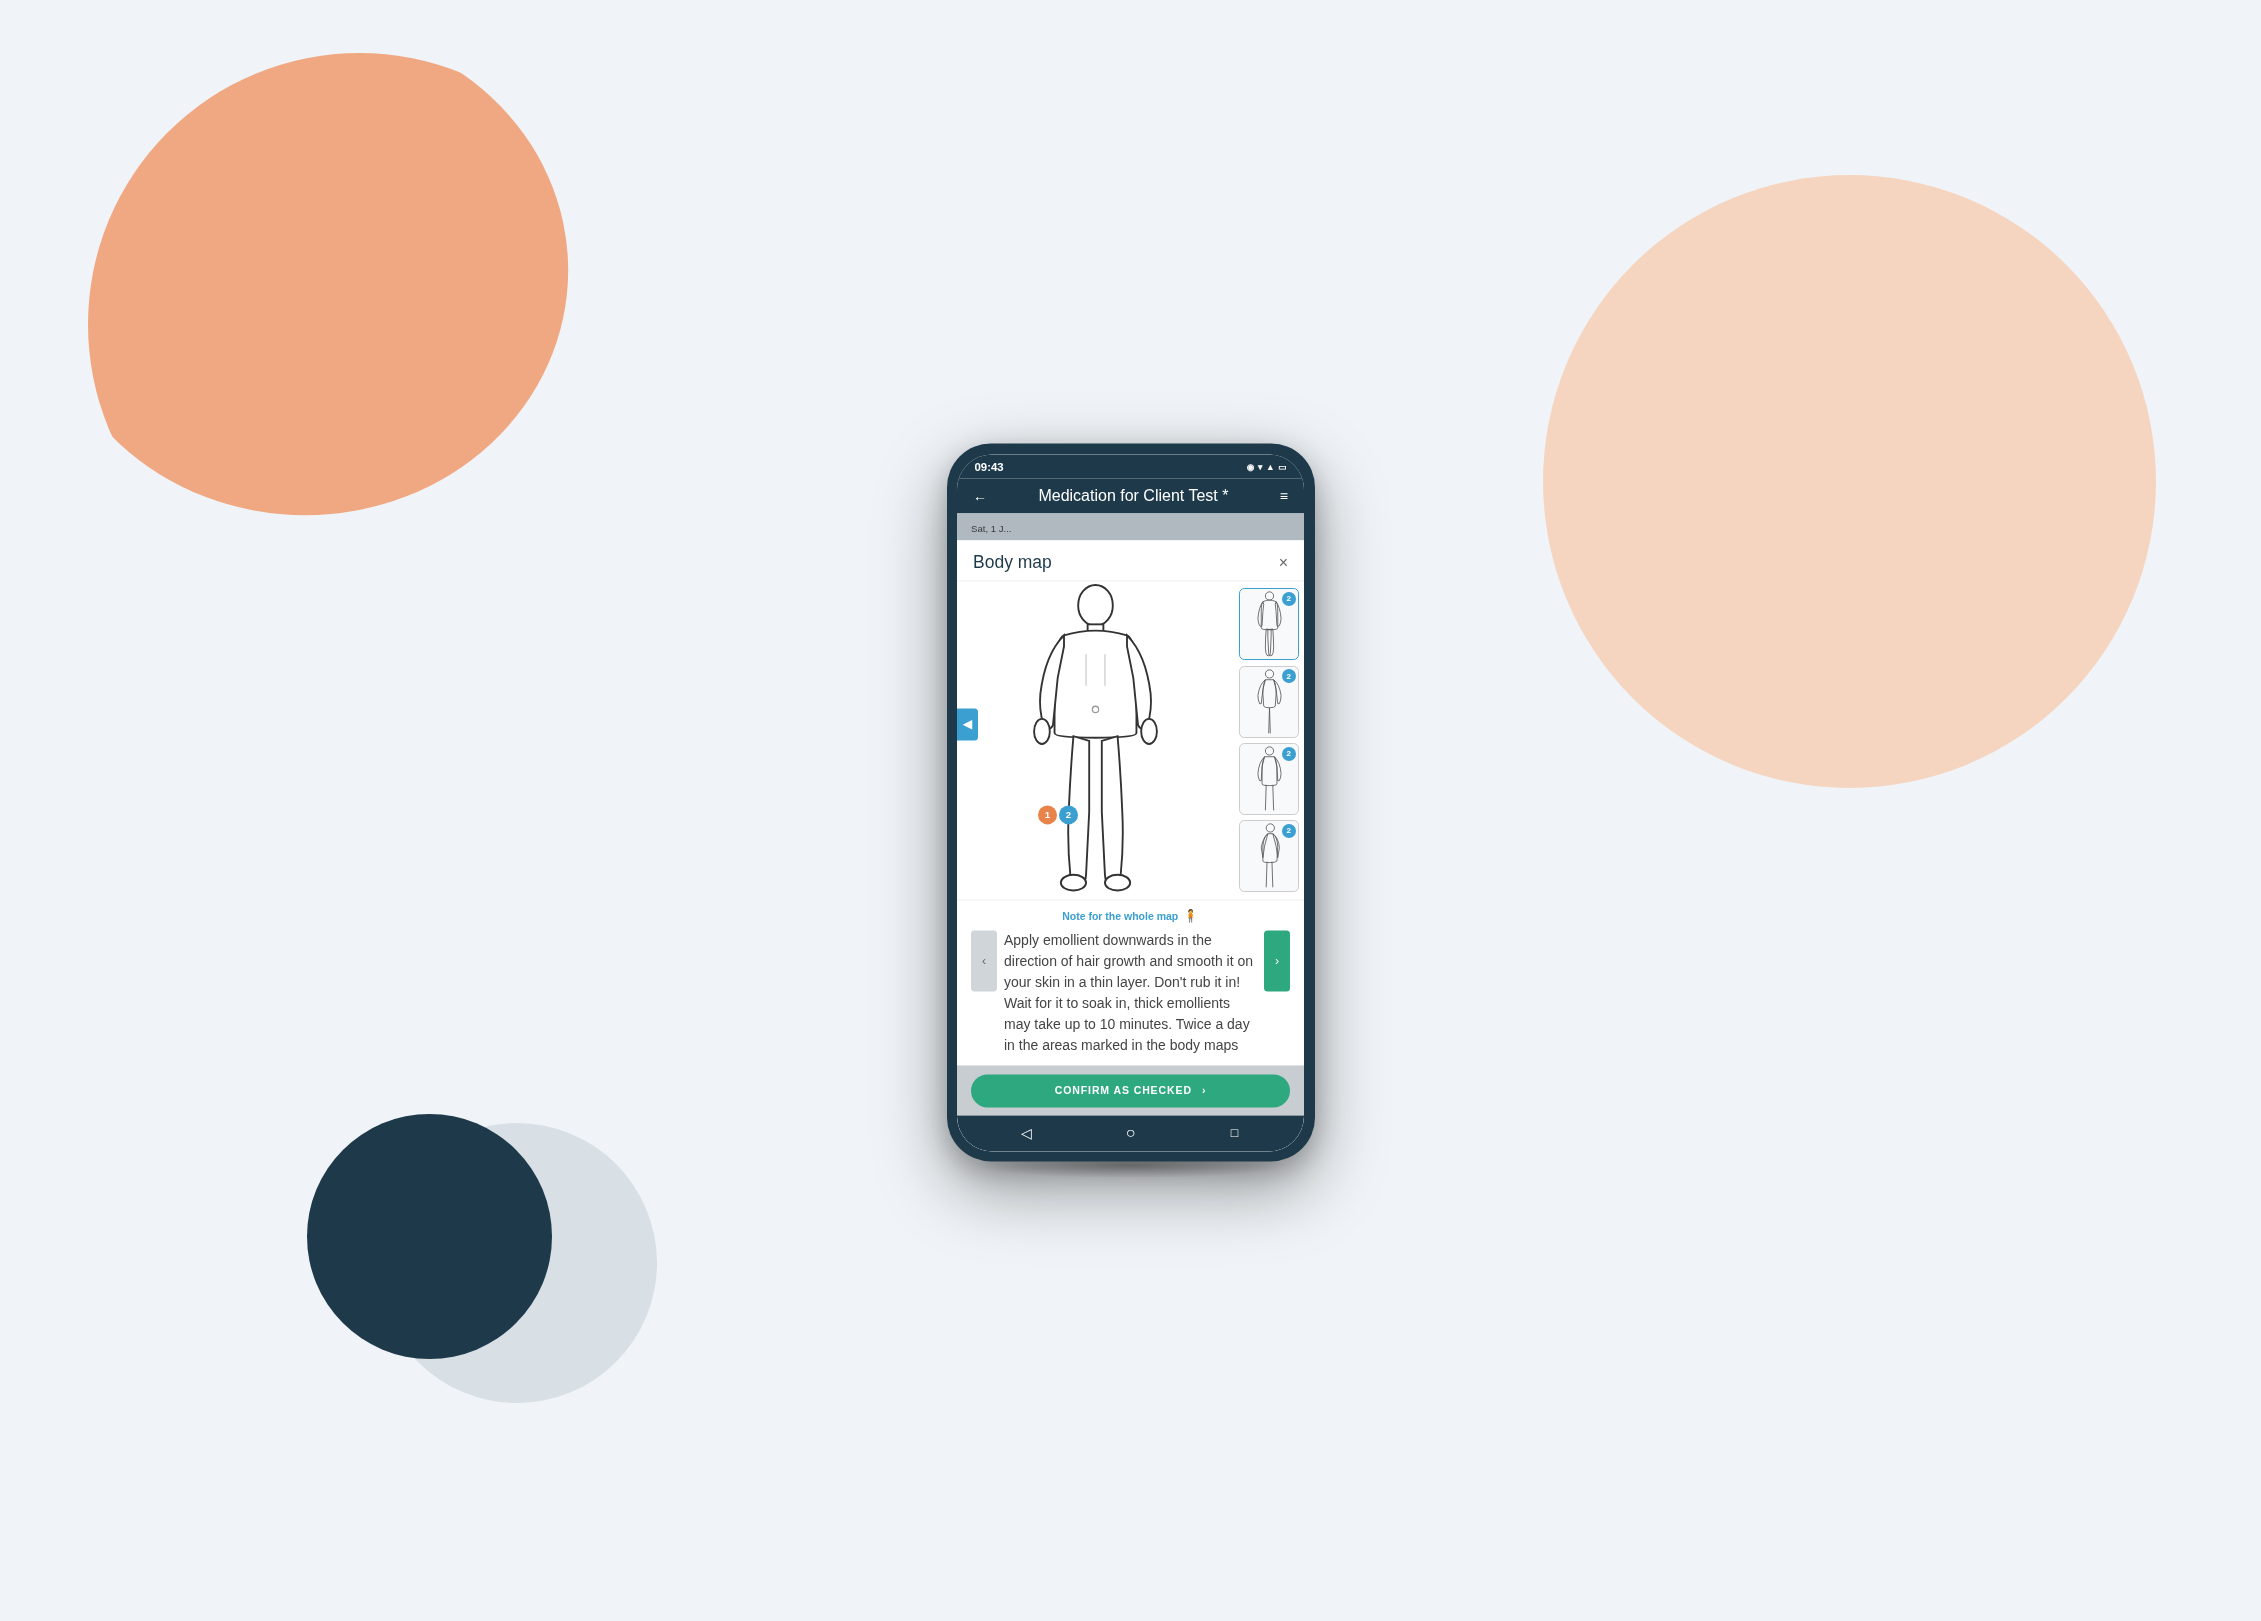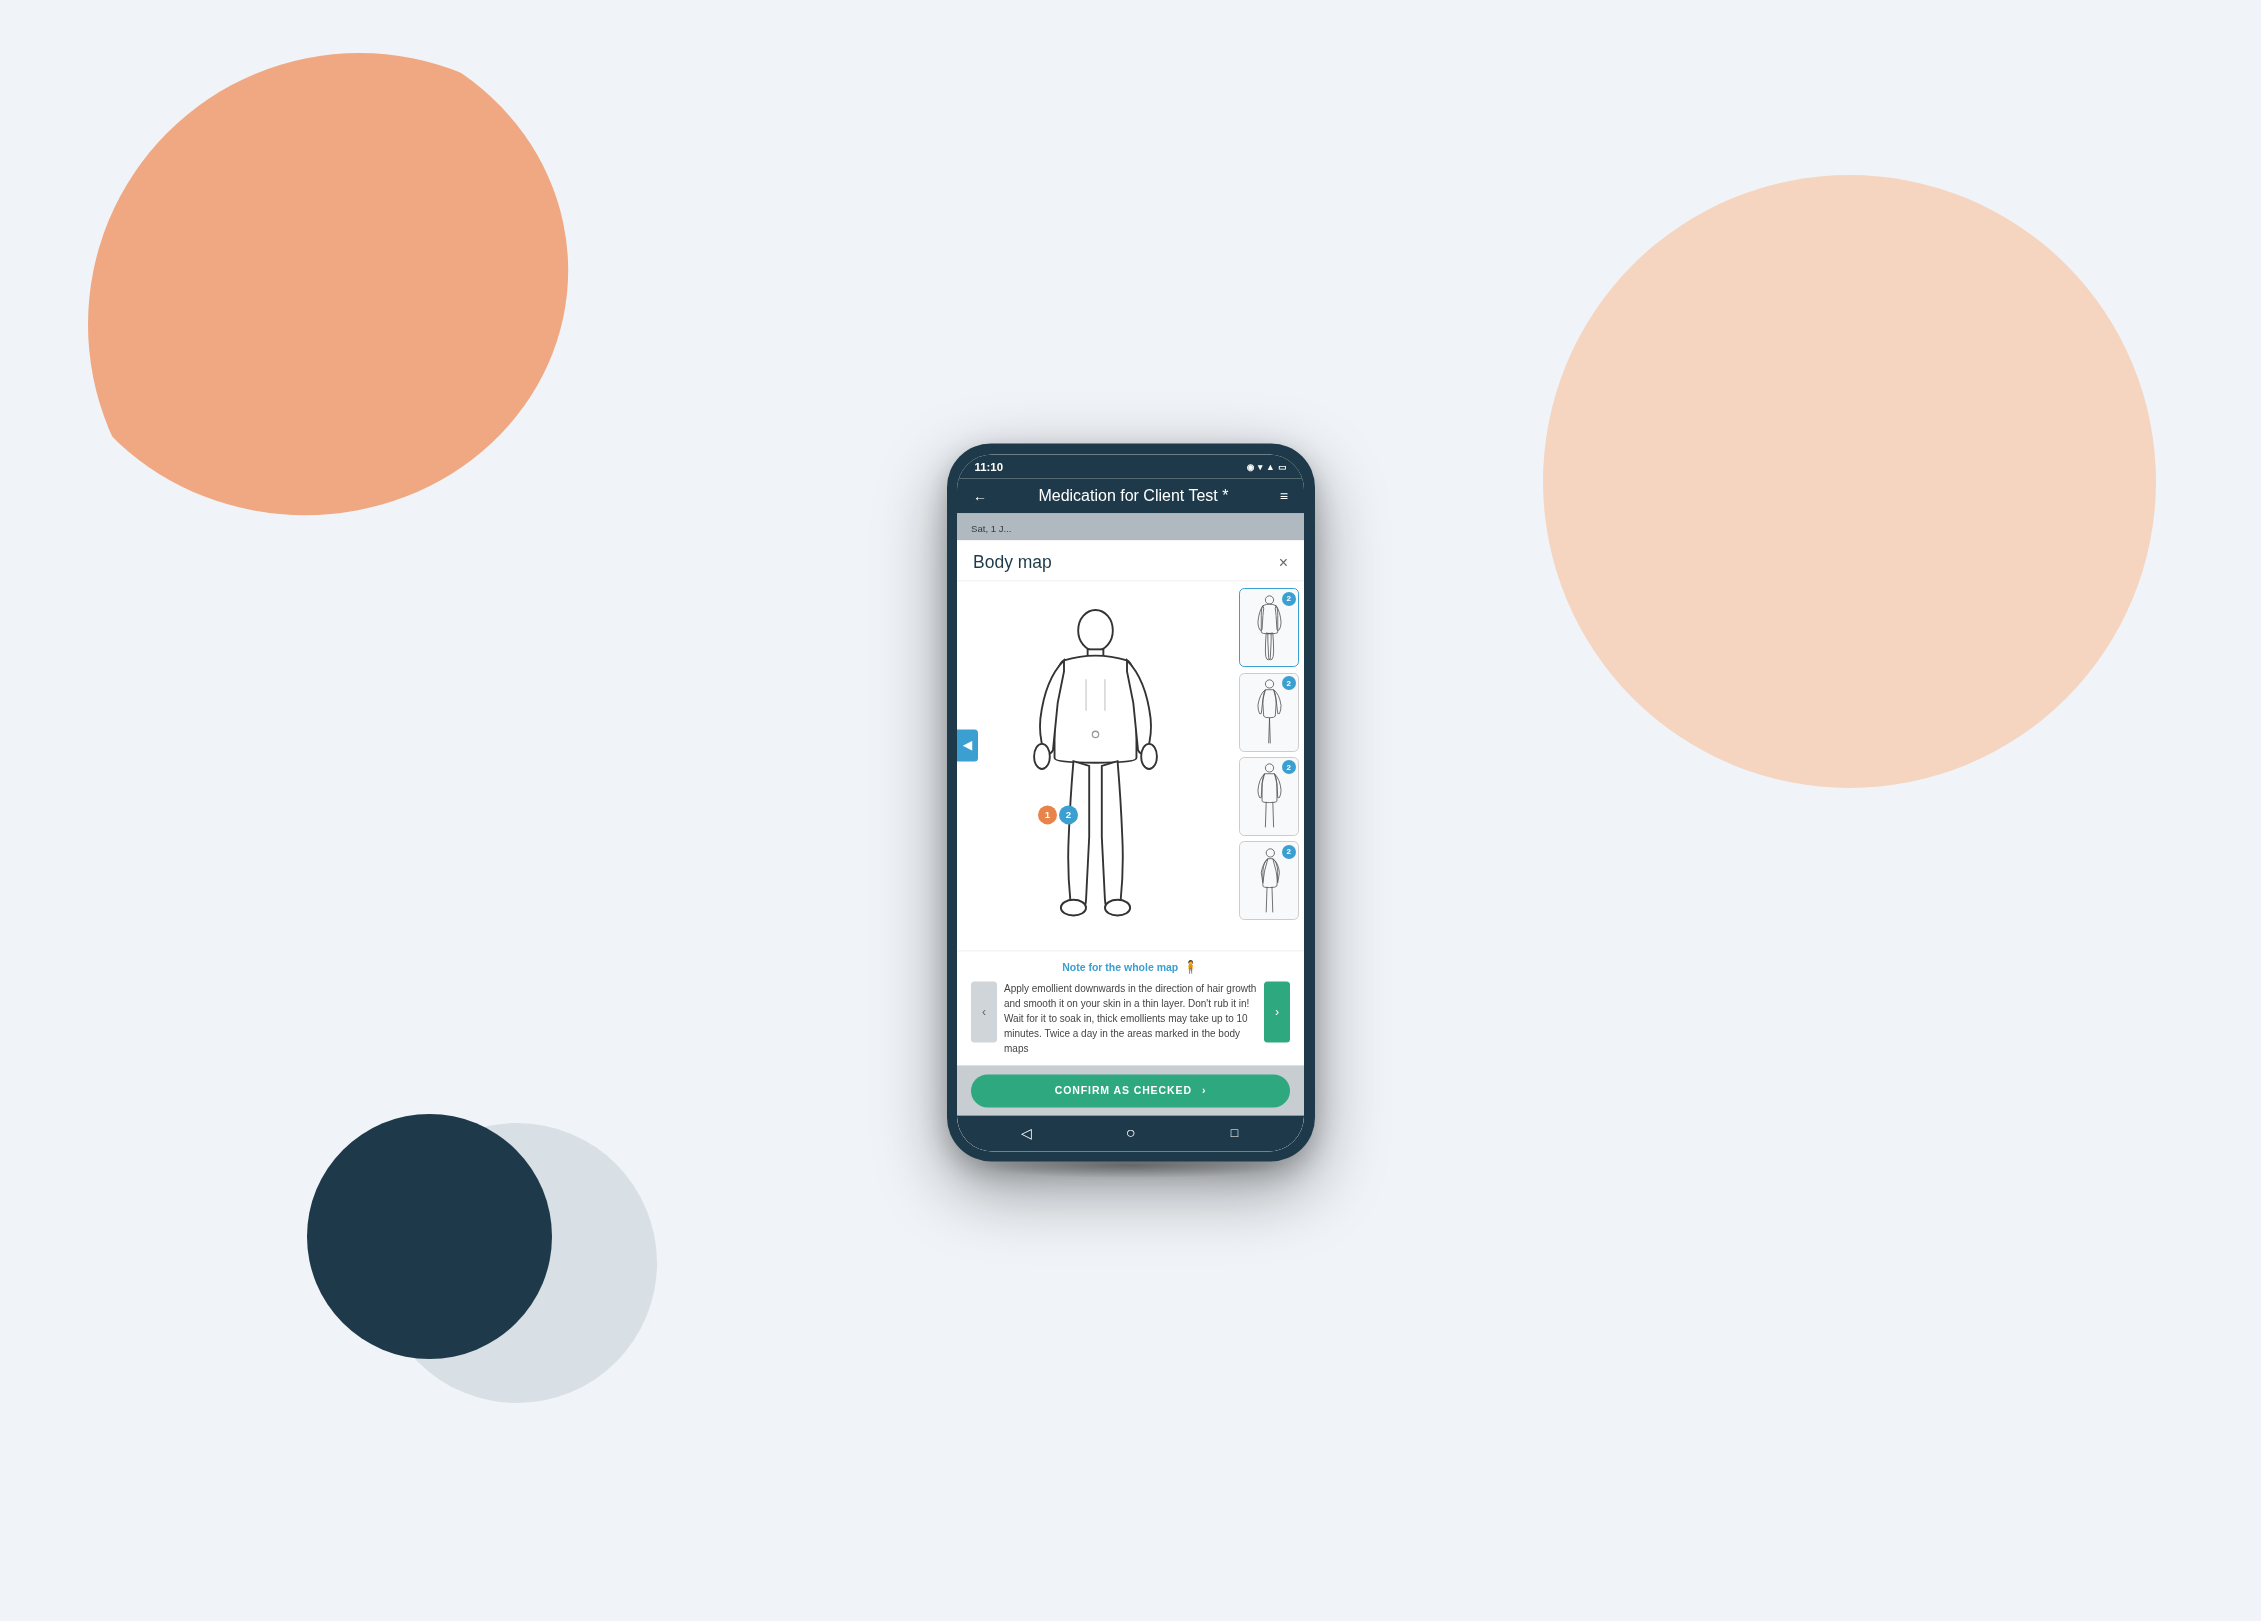--- a/index.html
+++ b/index.html
@@ -307,21 +307,21 @@
     }
 
     .note-title {
       font-size: 10.5px;
       font-weight: 700;
       color: #3b9fd1;
       text-align: left;
     }
 
     .note-text {
-      font-size: 10px;
+      font-size: 14px;
       color: #444;
       line-height: 1.5;
     }
 
     
     .note-nav {
       display: flex;
       align-items: flex-start;
       gap: 7px;
       margin-top: 3.5px;
@@ -411,21 +411,21 @@
 <div class="bg-shape-orange"></div>
 <div class="bg-shape-peach"></div>
 <div class="bg-shape-gray"></div>
 <div class="bg-shape-dark"></div>
 
 <div class="phone-wrapper">
   <div class="phone-outer">
     <div class="phone-inner">
 
       <div class="status-bar">
-        <span class="status-bar-time">11:10</span>
+        <span class="status-bar-time">09:43</span>
         <div class="status-icons">
           <span>◉</span>
           <span>▾</span>
           <span>▲</span>
           <span>▭</span>
         </div>
       </div>
 
       <div class="nav-bar">
         <span class="nav-icon">←</span>

